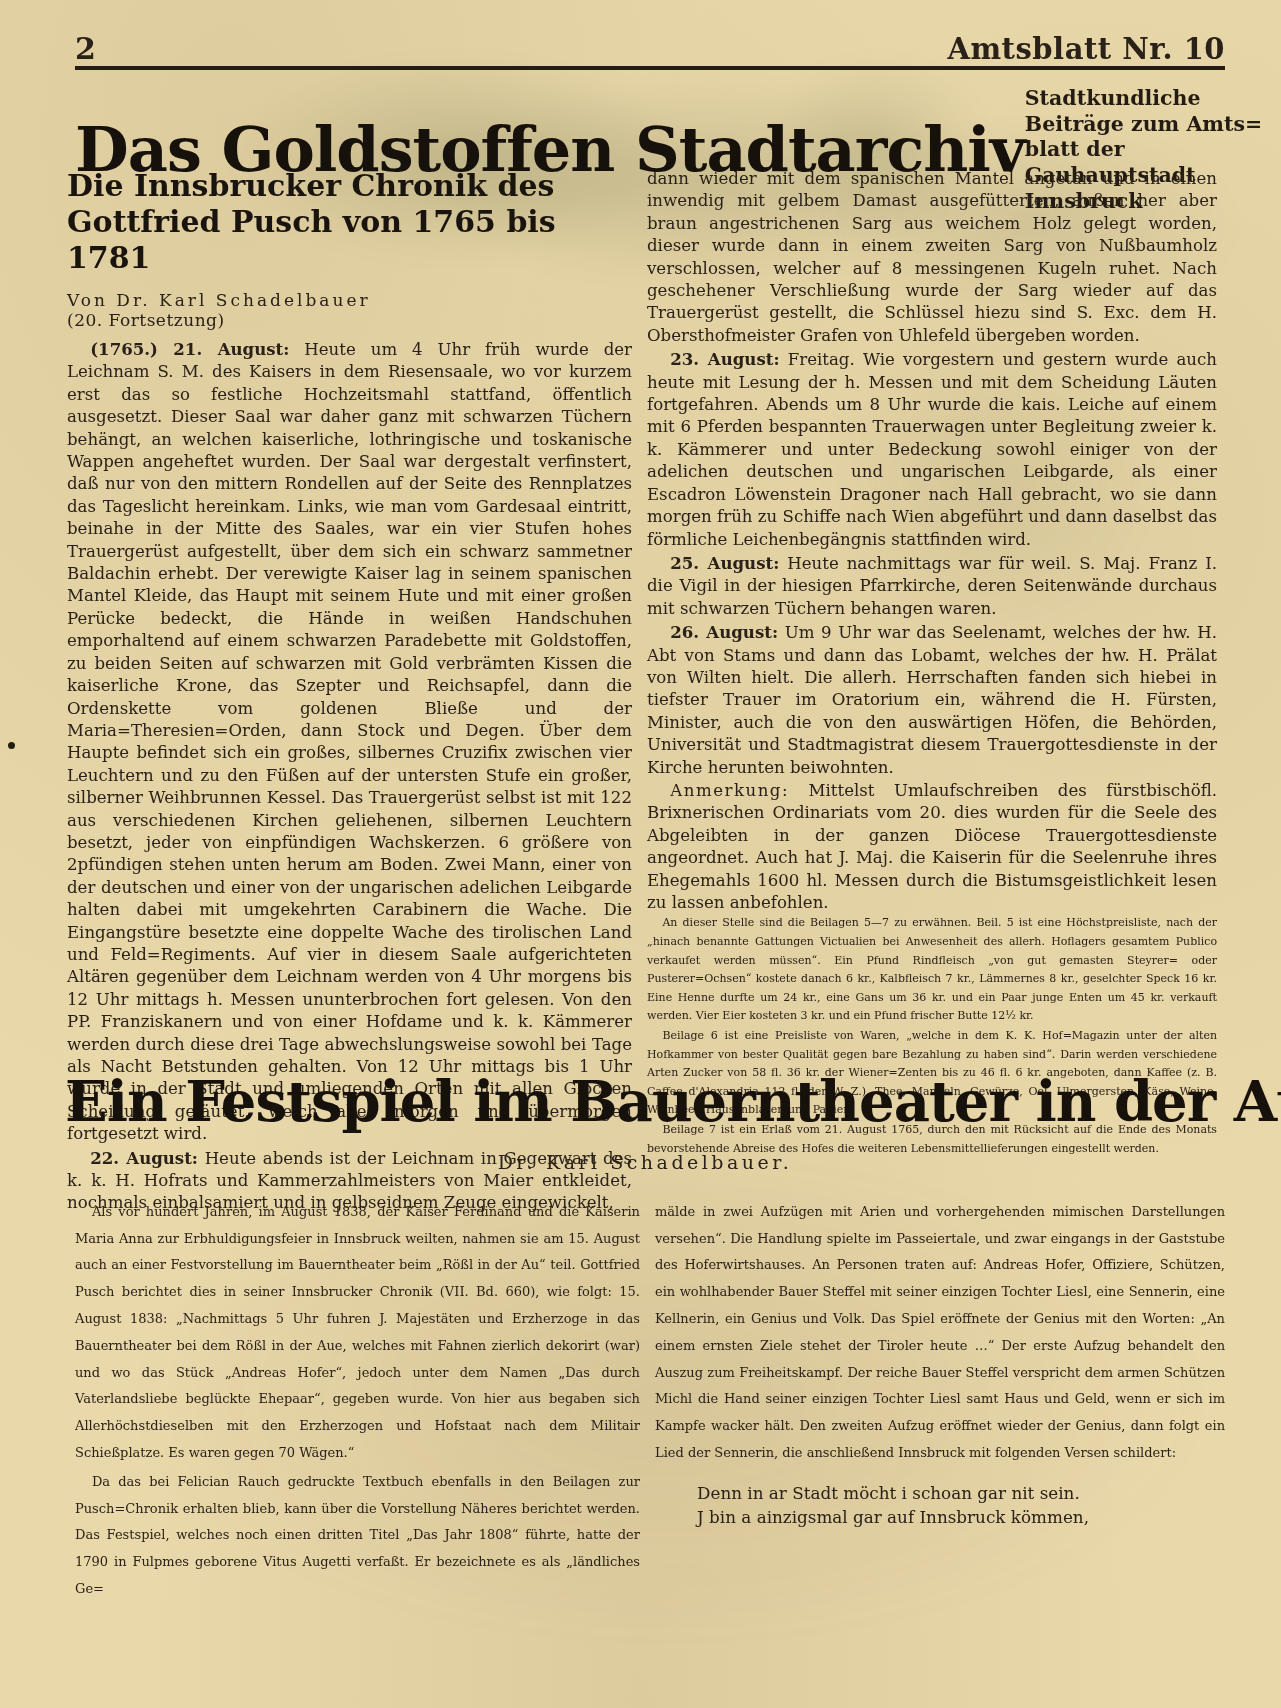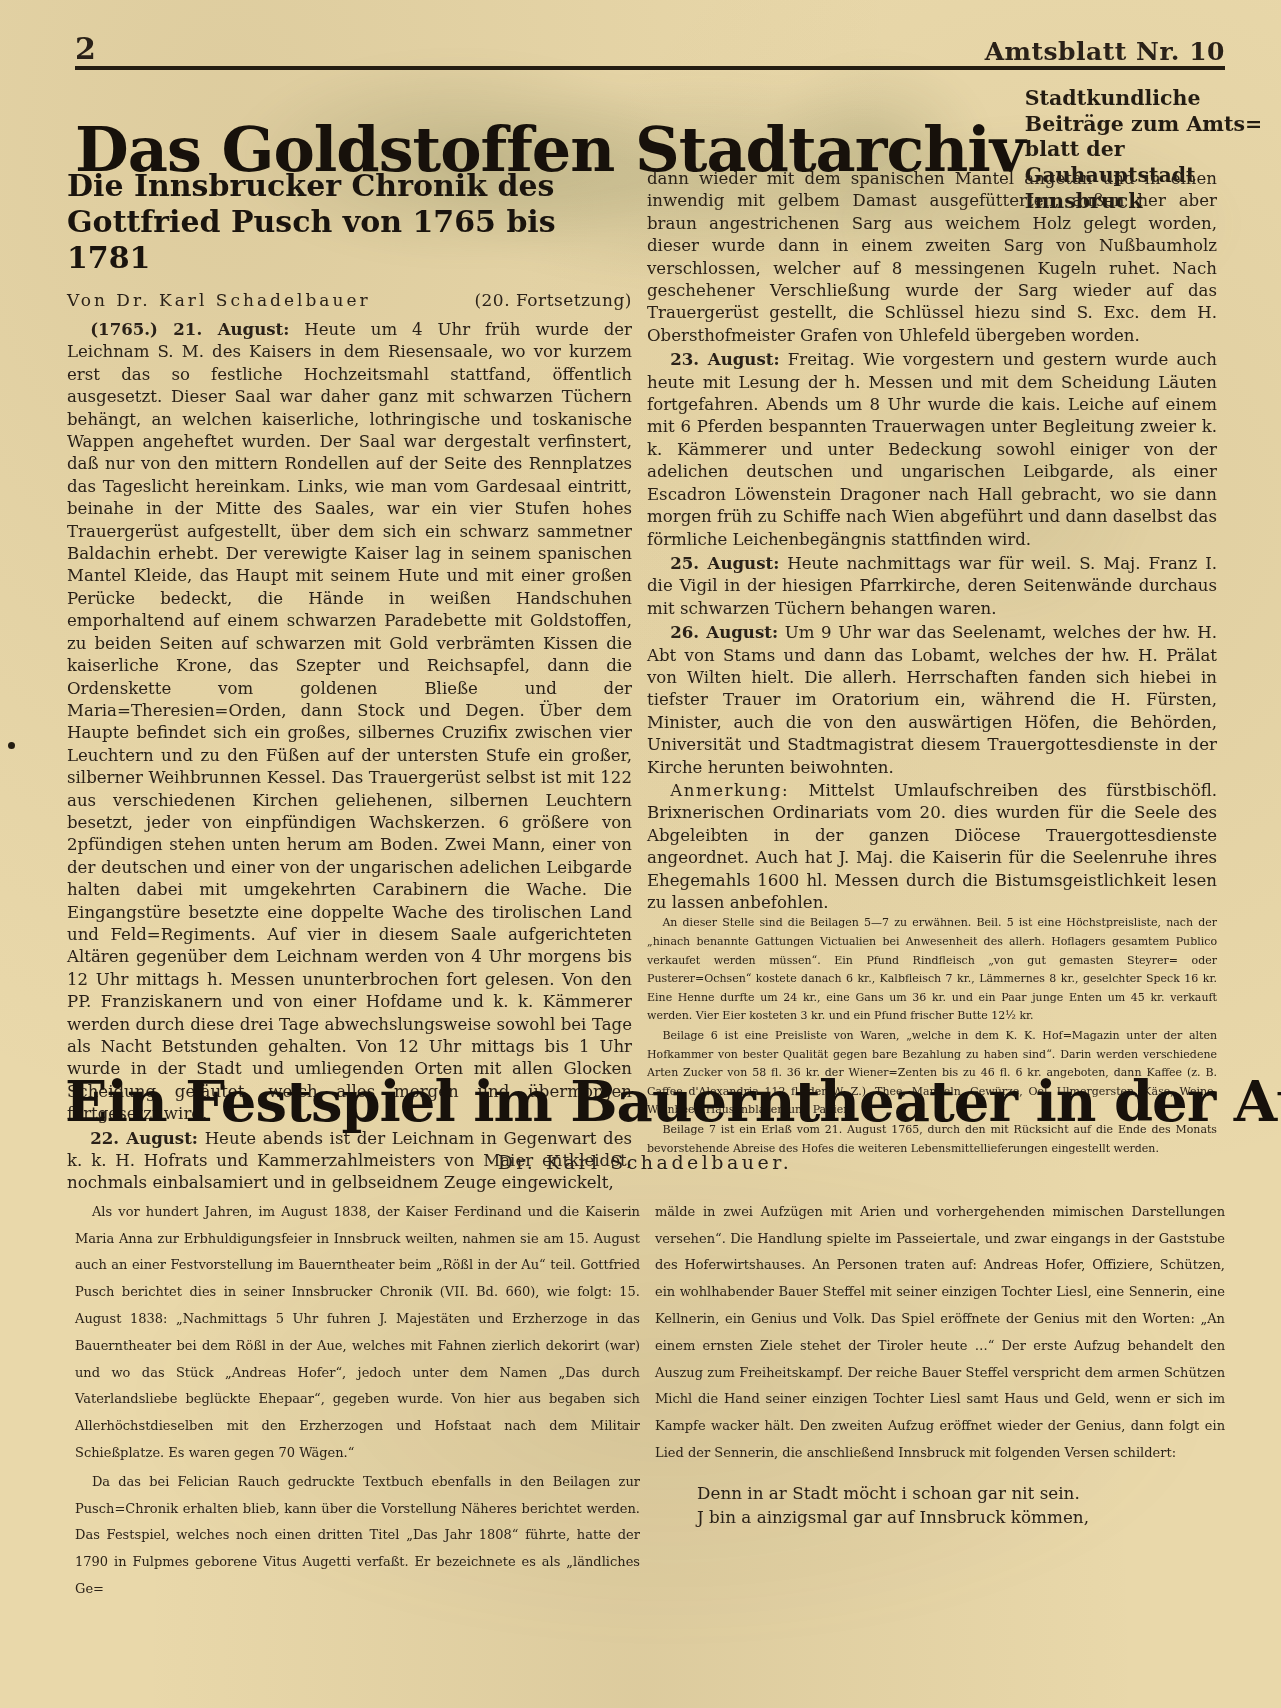--- a/index.html
+++ b/index.html
@@ -33,38 +33,38 @@
 
   .margin-dot{position:absolute;left:8px;top:742px;width:7px;height:7px;border-radius:50%;background:#241d12;}
 
   
   .pagehead{
     position:absolute;left:75px;right:56px;top:34px;
     display:flex;justify-content:space-between;align-items:flex-end;
     border-bottom:4px solid #241d12;padding-bottom:2px;
   }
   .pageno{font-size:30px;font-weight:bold;line-height:1;}
-  .masthead{font-size:25px;font-weight:bold;line-height:1;letter-spacing:.5px;}
+  .masthead{font-size:29px;font-weight:bold;line-height:1;letter-spacing:.5px;}
 
   
   .titleblock{position:absolute;left:75px;right:56px;top:86px;display:flex;align-items:center;}
   .main-title{
     margin:0;flex:1 1 auto;
     font-size:62px;line-height:1;font-weight:bold;letter-spacing:-1px;
     color:#17110b; white-space:nowrap;
   }
   .subtitle{width:255px;flex:0 0 auto;font-size:20.5px;font-weight:bold;line-height:1.25;color:#241c12;}
 
   
   .art1{position:absolute;left:67px;top:168px;width:1150px;display:flex;gap:15px;}
   .col{width:565px;flex:0 0 565px;}
   .col.rightcol{flex:0 0 570px;width:570px;}
 
   .art1-heading{margin:0 0 10px 0;font-size:30px;line-height:1.2;font-weight:bold;color:#1a140e;}
-  .byline-row{display:flex;justify-content:space-between;align-items:baseline;margin:14px 0 8px 0;font-size:17px;}
+  .byline-row{display:flex;justify-content:space-between;align-items:baseline;margin:14px 0 8px 0;font-size:17px;flex-direction:column;}
   .byline1{letter-spacing:3px;}
   .continuation{letter-spacing:.5px;}
 
   .body p{margin:0;font-size:16.6px;line-height:22.4px;text-align:justify;text-indent:1.4em;}
   .body p + p{margin-top:1px;}
   .body p .lead{font-weight:bold;}
   .body p .lead.spaced{font-weight:normal;letter-spacing:1.5px;}
   .body.small p{font-size:11px;line-height:18.6px;font-weight:400;}
 
   

